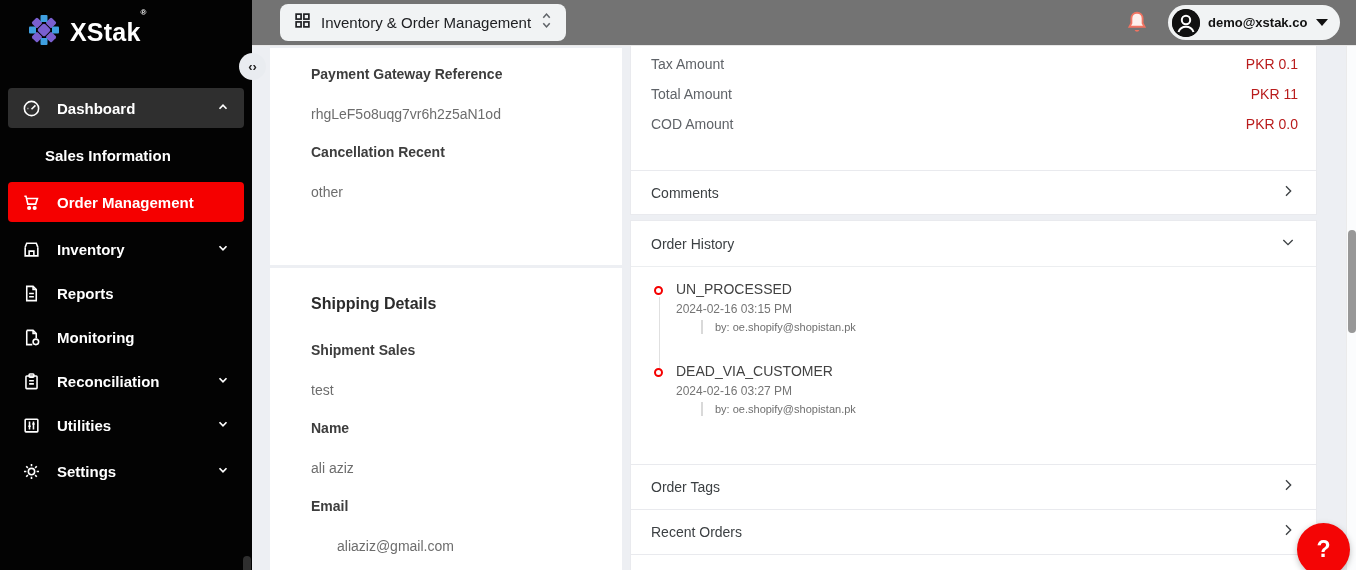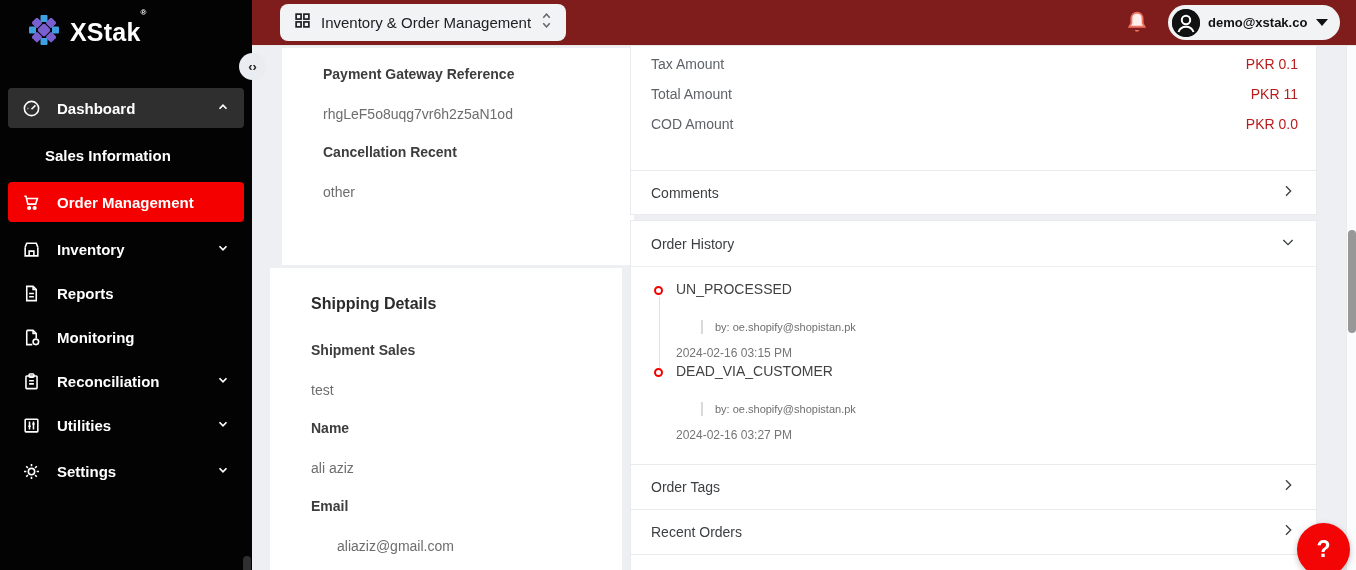--- a/index.html
+++ b/index.html
@@ -18,41 +18,41 @@
   .menu-item .mi-label { font-size:15px; font-weight:700; margin-left:15px; flex:1; white-space:nowrap; }
   .menu-item .mi-chev { width:16px; height:16px; flex:0 0 16px; }
   .mi-dashboard { height:40px; background:#2f2f2f; }
   .mi-sub { height:30px; margin:12px 0; padding-left:37px; }
   .mi-order { height:40px; background:#f50000; margin-bottom:8px; }
   .mi-plain { margin-bottom:6px; }
   .mi-dashboard { margin-bottom:12px; }
   .sb-thumb { position:absolute; left:243px; top:556px; width:8px; height:22px; background:#2f2f2f; border-radius:4px; }
 
   
-  .topbar { position:absolute; left:252px; top:0; width:1104px; height:46px; background:#7f1d1d; border-bottom:1px solid #e8e8e8; z-index:4; }
+  .topbar { position:absolute; left:252px; top:0; width:1104px; height:46px; background:#737373; border-bottom:1px solid #e8e8e8; z-index:4; }
   .app-switcher { position:absolute; left:28px; top:4px; height:37px; display:flex; align-items:center; gap:10px;
     background:#f1f3f4; border-radius:8px; padding:0 14px; cursor:pointer; }
   .app-switcher-label { font-size:15px; color:#202124; }
   .bell { position:absolute; left:872px; top:9px; width:26px; height:28px; cursor:pointer; }
   .user-pill { position:absolute; left:916px; top:5px; width:172px; height:35px; background:#f1f3f4; border-radius:18px;
     display:flex; align-items:center; padding:0 12px 0 4px; gap:8px; cursor:pointer; }
   .avatar { width:28px; height:28px; border-radius:50%; background:#111; display:flex; align-items:center; justify-content:center; overflow:hidden; }
   .user-email { font-size:13px; font-weight:700; color:#111; flex:1; white-space:nowrap; overflow:hidden; }
   .caret-down { width:0; height:0; border-left:6px solid transparent; border-right:6px solid transparent; border-top:7px solid #111; }
 
   
   .collapse-toggle { position:absolute; left:239px; top:53px; width:27px; height:27px; border-radius:50%;
     background:#e9ecf0; color:#222; z-index:6; display:flex; align-items:center; justify-content:center;
     font-size:13px; font-weight:700; letter-spacing:0; cursor:pointer; }
 
   
   .main { position:absolute; left:252px; top:46px; width:1104px; height:524px; background:#edeff3; }
 
   .card { position:absolute; background:#fff; }
-  .card-left-1 { left:30px; top:2px; width:352px; height:217px; }
+  .card-left-1 { left:18px; top:2px; width:352px; height:217px; }
   .card-left-2 { left:18px; top:222px; width:352px; height:302px; }
   .fld-label { position:absolute; left:41px; font-size:14px; font-weight:700; color:#3d3d3d; }
   .fld-value { position:absolute; left:41px; font-size:14px; color:#6d6d6d; }
   .section-title { position:absolute; left:41px; font-size:16px; font-weight:700; color:#2b2b2b; }
 
   .rbox { position:absolute; left:378px; width:687px; background:#fff; border:1px solid #e9eaee; }
   .box-summary { top:-2px; height:132px; border-top:none; }
   .sum-row { position:absolute; left:20px; right:18px; height:30px; line-height:30px; display:flex; justify-content:space-between; }
   .sum-label { font-size:14px; color:#5f6368; }
   .sum-value { font-size:14px; color:#b91c1c; }
@@ -62,21 +62,21 @@
   .box-comments { top:124px; height:45px; }
   .box-history { top:174px; height:245px; }
   .history-header { height:46px; border-bottom:1px solid #eceef0; }
   .box-tags { top:418px; height:46px; }
   .box-recent { top:463px; height:46px; }
   .box-next { top:508px; height:17px; }
 
   .tl-circle { position:absolute; left:23px; width:9px; height:9px; border:2.5px solid #f50000; border-radius:50%; background:#fff; z-index:2; }
   .tl-line { position:absolute; left:28px; width:1px; background:#e0e0e0; }
   .tl-status { position:absolute; left:45px; font-size:14px; color:#424242; }
-  .tl-date { position:absolute; left:45px; font-size:12px; color:#757575;margin-top:44px; }
+  .tl-date { position:absolute; left:45px; font-size:12px; color:#757575; }
   .tl-by { position:absolute; left:70px; display:flex; align-items:center; gap:12px; }
   .tl-by-bar { width:2px; height:14px; background:#d9d9d9; }
   .tl-by-text { font-size:11px; color:#6f6f6f; }
 
   
   .scrollbar { position:absolute; right:0; top:46px; width:10px; height:524px; background:#fbfcfd; border-left:1px solid #ebebeb; z-index:8; }
   .scroll-thumb { position:absolute; left:1px; top:184px; width:8px; height:103px; background:#989898; border-radius:4px; }
 
   
   .help-btn { position:absolute; left:1297px; top:523px; width:53px; height:53px; border-radius:50%;

